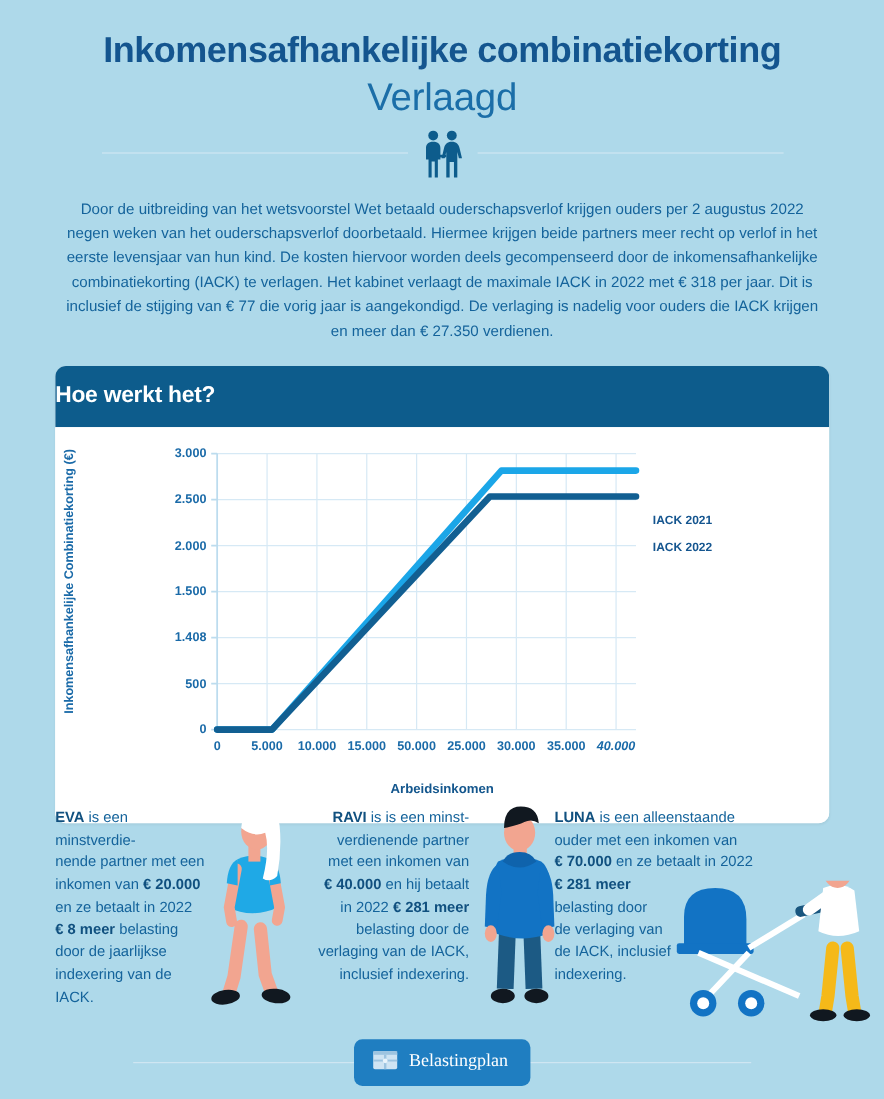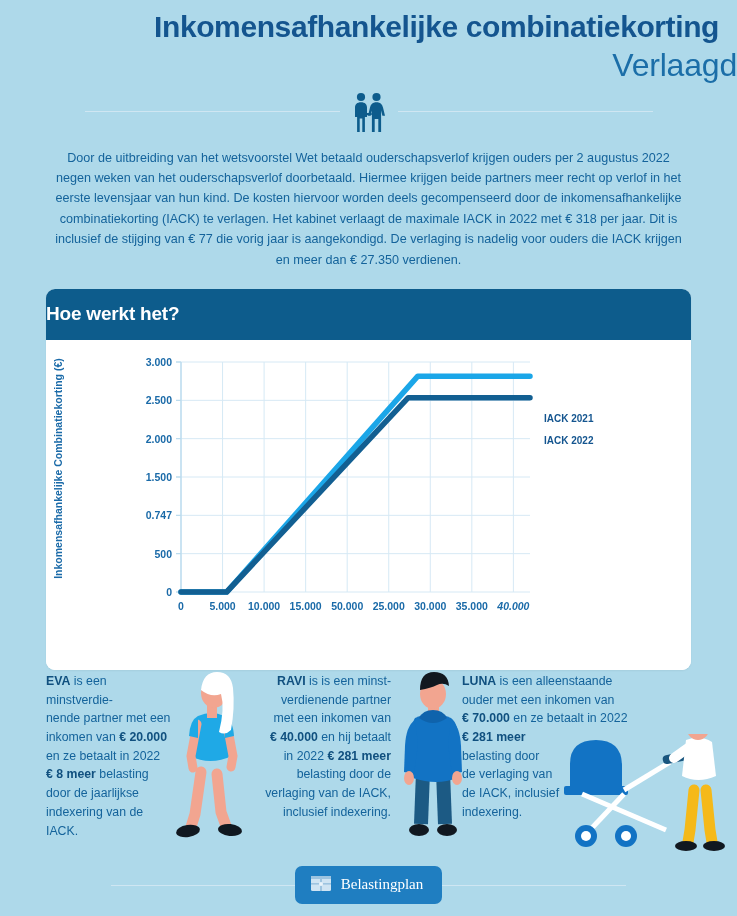--- a/index.html
+++ b/index.html
@@ -11,22 +11,22 @@
     height: 916px;
     background: #aed9ea;
     font-family: "Liberation Sans", sans-serif;
     color: #1a5f91;
     overflow: hidden;
     position: relative;
   }
 
   
   .header {
-    text-align: right;
-    padding-top: 10px;
+    text-align: center;
+    padding-top: 26px;
   }
   .title {
     font-size: 30px;
     font-weight: bold;
     color: #14558f;
     letter-spacing: -0.4px;
     line-height: 1.12;
     margin: 0 18px;
   }
   .subtitle {
@@ -225,21 +225,21 @@
 <div class="card">
   <div class="card-header">Hoe werkt het?</div>
   <div class="card-body">
     <div class="chart-wrap">
       <div class="ylabel">
         <span>Inkomensafhankelijke Combinatiekorting (€)</span>
       </div>
       <div id="ytick-holder">
           <div class="ytick" style="top: 252px; right: 519px; width: 60px;">0</div>
           <div class="ytick" style="top: 213.667px; right: 519px; width: 60px;">500</div>
-          <div class="ytick" style="top: 175.333px; right: 519px; width: 60px;">0.747</div>
+          <div class="ytick" style="top: 175.333px; right: 519px; width: 60px;">1.408</div>
           <div class="ytick" style="top: 137px; right: 519px; width: 60px;">1.500</div>
           <div class="ytick" style="top: 98.6667px; right: 519px; width: 60px;">2.000</div>
           <div class="ytick" style="top: 60.3333px; right: 519px; width: 60px;">2.500</div>
           <div class="ytick" style="top: 22px; right: 519px; width: 60px;">3.000</div>
         </div>
       <div id="xtick-holder">
           <div class="xtick" style="left: 135px; top: 260px;">0</div>
           <div class="xtick" style="left: 176.548px; top: 260px;">5.000</div>
           <div class="xtick" style="left: 218.095px; top: 260px;">10.000</div>
           <div class="xtick" style="left: 259.643px; top: 260px;">15.000</div>
@@ -274,20 +274,21 @@
           <line x1="130" y1="98.66666666666669" x2="135" y2="98.66666666666669" stroke="#bcdcee" stroke-width="1.4"></line>
           <line x1="130" y1="60.333333333333314" x2="135" y2="60.333333333333314" stroke="#bcdcee" stroke-width="1.4"></line>
           <line x1="130" y1="22" x2="135" y2="22" stroke="#bcdcee" stroke-width="1.4"></line>
           <polyline points="135,252 180.70238095238096,252 371.82142857142856,36.18333333333334 484,36.18333333333334" fill="none" stroke="#1ba6e8" stroke-width="5.5" stroke-linejoin="round" stroke-linecap="round"></polyline>
           <polyline points="135,252 180.70238095238096,252 362.2654761904762,57.72666666666666 484,57.72666666666666" fill="none" stroke="#125f92" stroke-width="5.5" stroke-linejoin="round" stroke-linecap="round"></polyline>
         </svg>
       <div id="legend-holder">
           <div class="legend-item" style="left: 498px; top: 30.1833px;">IACK 2021</div>
           <div class="legend-item" style="left: 498px; top: 51.7267px;">IACK 2022</div>
         </div>
+      <div class="xlabel">Arbeidsinkomen</div>
     </div>
   </div>
 </div>
 
 <div class="personas">
 
   <div class="persona" style="left:46px;width:195px;">
     <div class="persona-text" style="width:130px;">
       <b>EVA</b>
       <span> is een minstverdie-<br>nende partner met een<br>inkomen van </span><b>€ 20.000</b><br>

